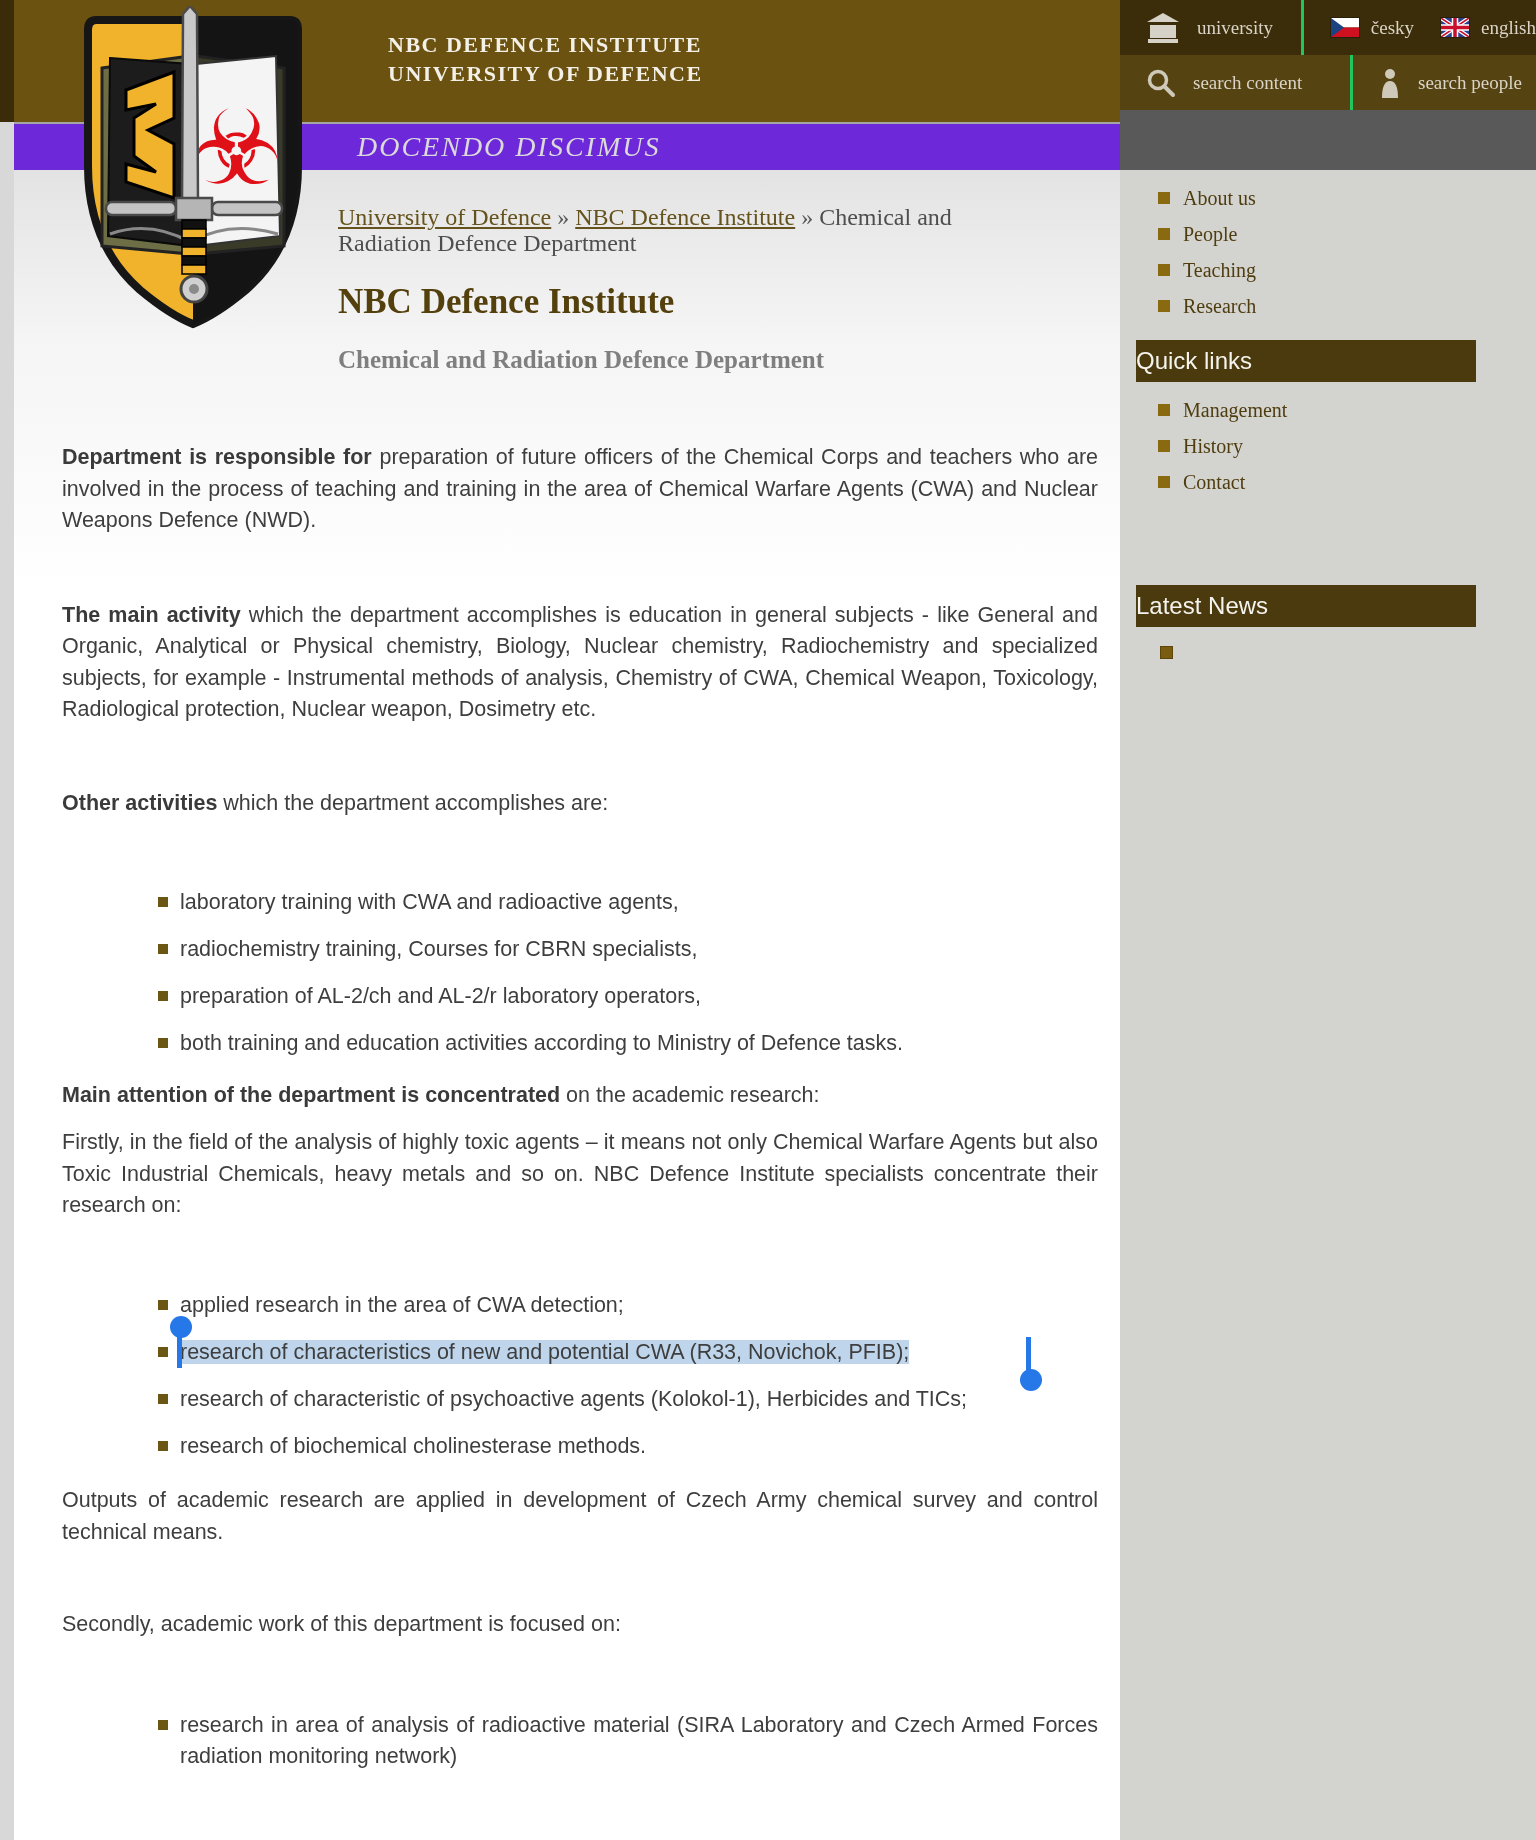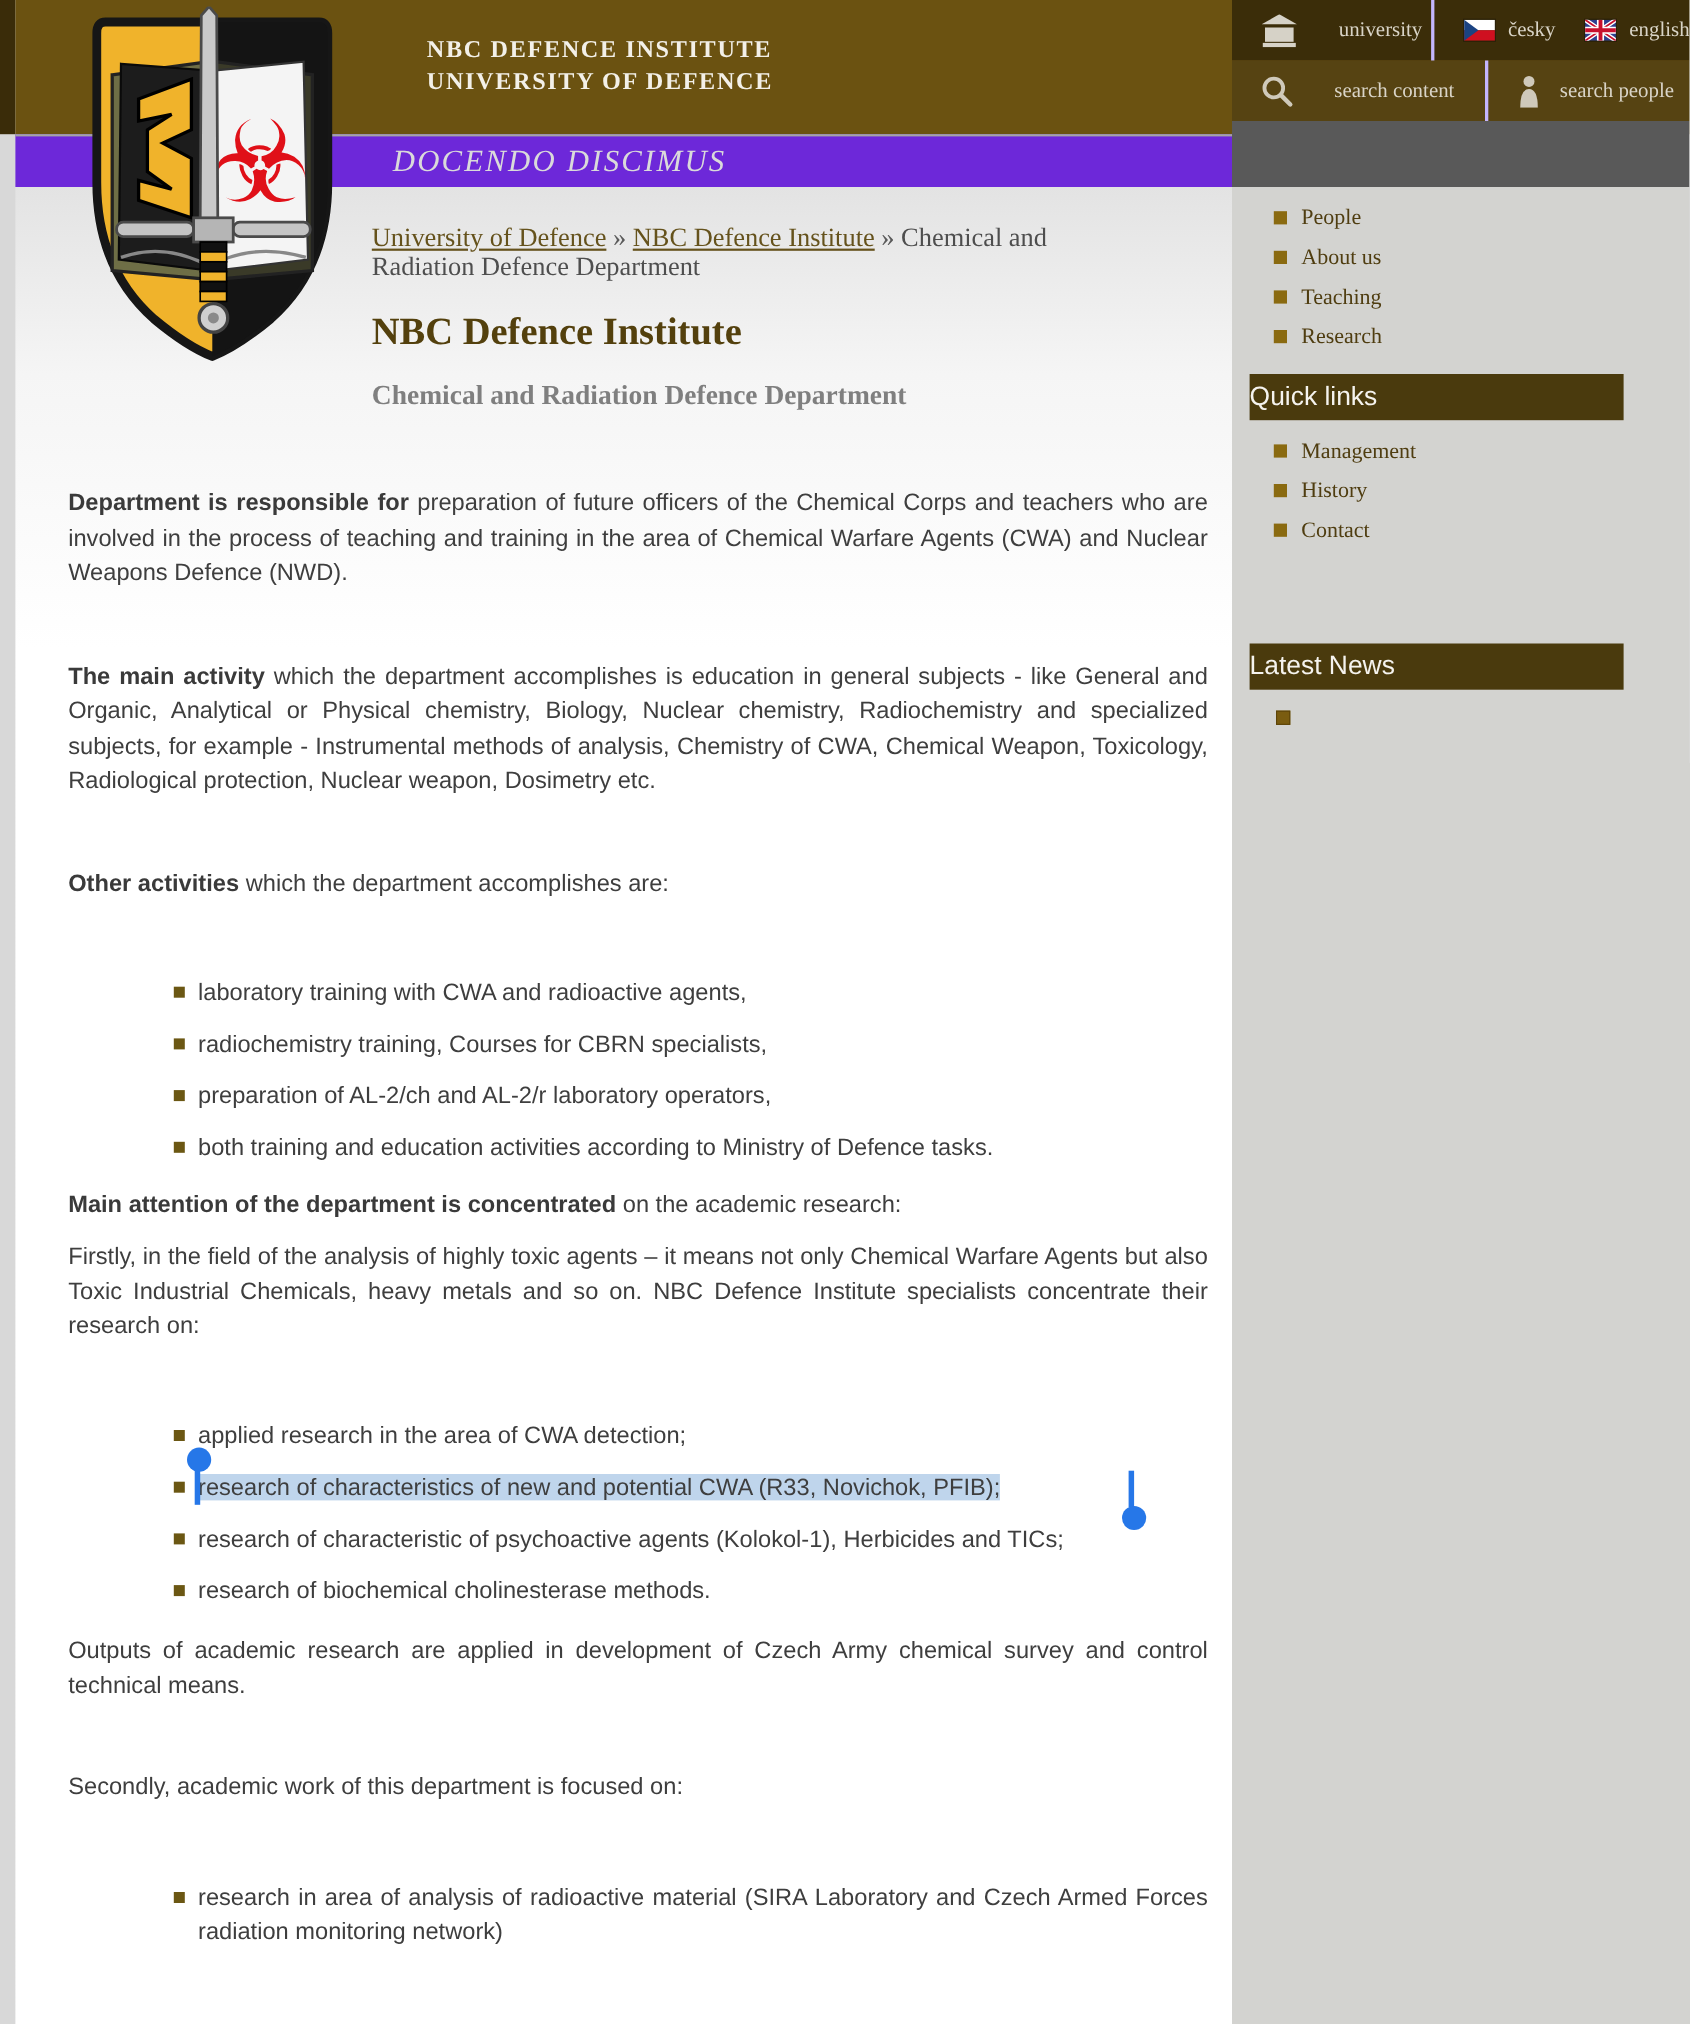--- a/index.html
+++ b/index.html
@@ -11,21 +11,21 @@
   .corner-strip { position:absolute; left:0; top:0; width:14px; height:122px; background:#3a2c09; }
   .header { position:absolute; left:14px; top:0; width:1522px; height:122px; background:#6b5211; }
   .header-title { position:absolute; left:374px; top:30px; color:#f3f0e8; font-weight:bold;
                   font-size:22px; line-height:29px; letter-spacing:1.5px; }
 
   .topnav { position:absolute; right:0; top:0; width:416px; height:110px; font-size:19px; color:#d9d4c7; }
   .nav-row { display:flex; height:55px; }
   .nav-row1 { background:#3b2d09; }
   .nav-row2 { background:#564312; }
   .nav-cell { display:flex; align-items:center; padding-left:26px; cursor:pointer; }
-  .nav-cell-l { width:233px; border-right:3px solid #c4b5fd;gap:20px; }
+  .nav-cell-l { width:233px; border-right:3px solid #22c55e; }
   .nav-cell-r { flex:1; }
   .nav-icon { margin-right:17px; display:inline-flex; }
   .flag { width:30px; height:21px; display:inline-block; margin-right:11px; border:1px solid #2a2008; }
   .lang2 { margin-left:26px; }
 
   
   .motto-bar { position:absolute; left:14px; top:122px; width:1106px; height:48px; background:#6d28d9;
                border-top:2px solid #a5a5a5; }
   .motto { font-style:italic; font-size:28px; letter-spacing:2px; color:#dadada; line-height:45px;
            padding-left:343px; }
@@ -260,22 +260,22 @@
 
     <ul class="blist sp-ul3">
       <li>research in area of analysis of radioactive material (SIRA Laboratory and Czech Armed Forces radiation monitoring network)</li>
     </ul>
   </div>
 
   <div class="sidebar">
     <div class="sidebar-top-band"></div>
 
     <ul class="sb-list sb-list-nav">
+      <li><a>About us</a></li>
       <li><a>People</a></li>
-      <li><a>About us</a></li>
       <li><a>Teaching</a></li>
       <li><a>Research</a></li>
     </ul>
 
     <div class="sb-bar sb-bar-ql">Quick links</div>
 
     <ul class="sb-list sb-list-ql">
       <li><a>Management</a></li>
       <li><a>History</a></li>
       <li><a>Contact</a></li>

